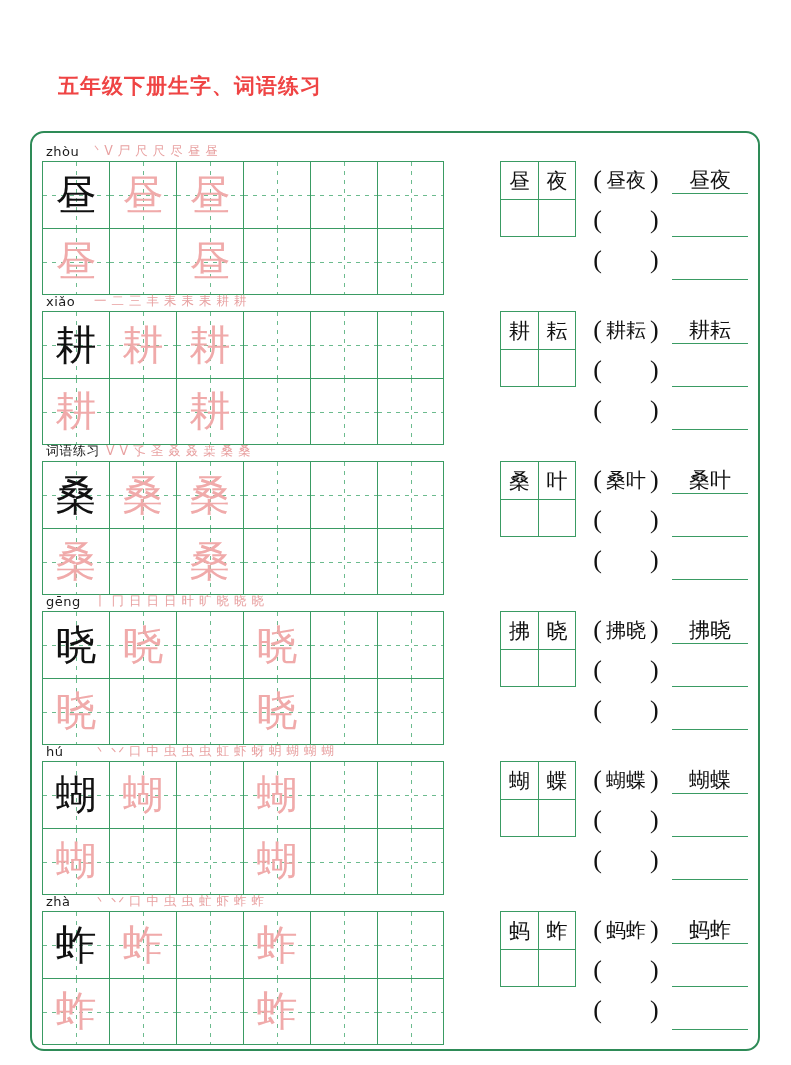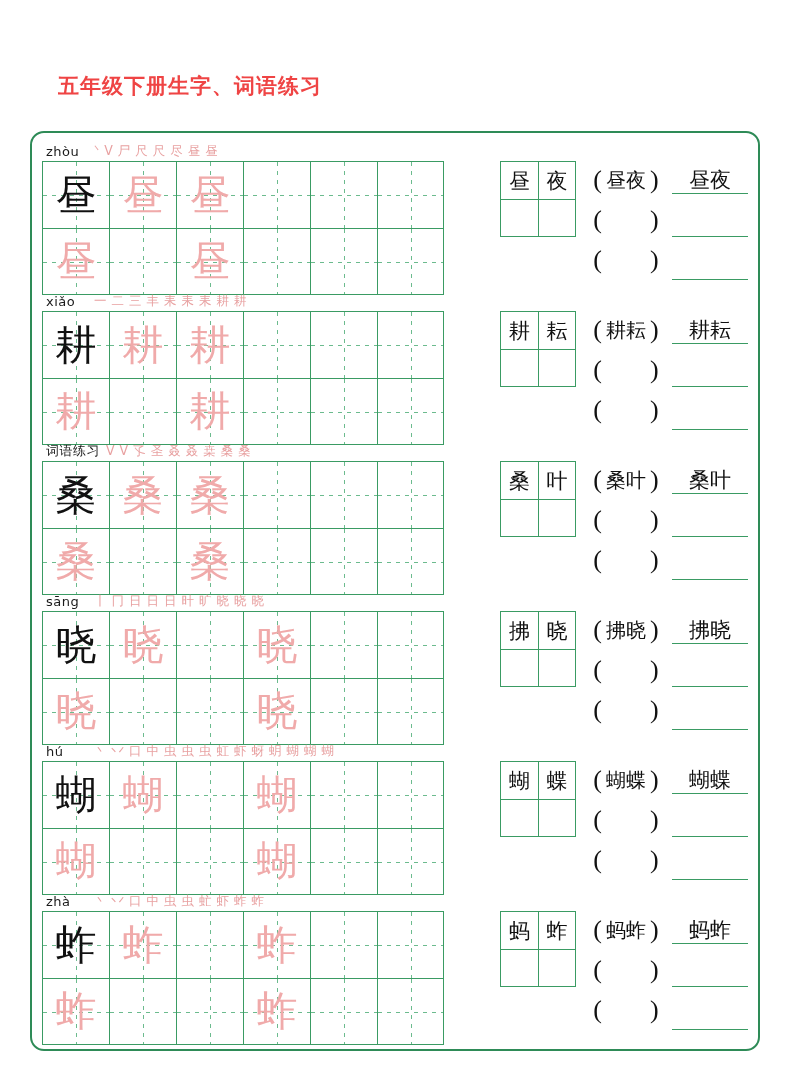--- a/index.html
+++ b/index.html
@@ -538,21 +538,21 @@
           </div>
           <div class="line-block">
             <div class="wline">桑叶</div>
             <div class="wline blank"></div>
             <div class="wline blank"></div>
           </div>
         </div>
       </div>
       <div class="char-row">
         <div class="strip">
-          <span class="pinyin">sāng</span>
+          <span class="pinyin">gēng</span>
           <span class="strokes">
             <span class="stroke">丨</span>
             <span class="stroke">冂</span>
             <span class="stroke">日</span>
             <span class="stroke">日</span>
             <span class="stroke">日</span>
             <span class="stroke">旪</span>
             <span class="stroke">旷</span>
             <span class="stroke">晓</span>
             <span class="stroke">晓</span>

